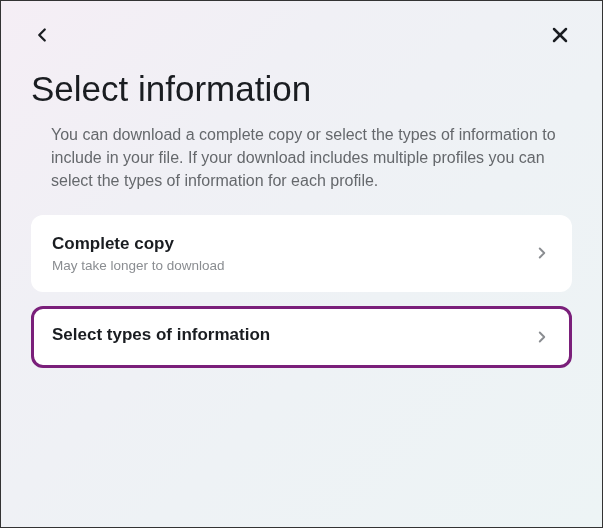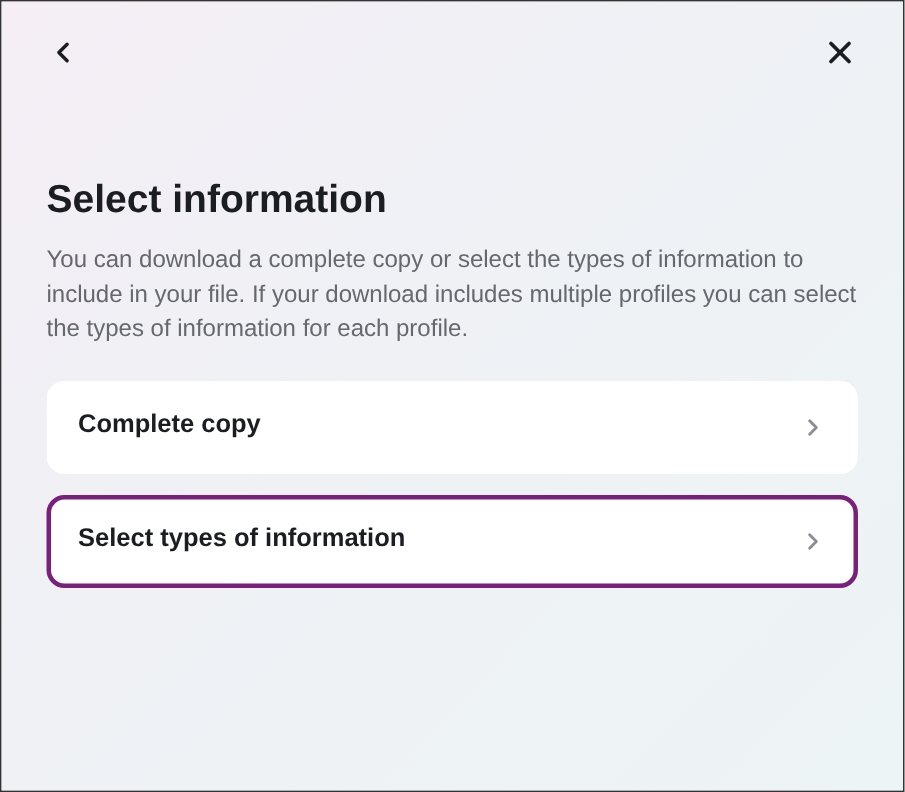--- a/index.html
+++ b/index.html
@@ -37,31 +37,31 @@
     .close-btn {
       cursor: pointer;
       display: flex;
       align-items: center;
       justify-content: center;
     }
     .content {
       padding: 12px 30px 0 30px;
     }
     .title {
-      font-size: 26px;
-      font-weight: 700;
+      font-size: 35px;
+      font-weight: 400;
       color: #1a1d21;
       margin-bottom: 14px;
-      margin-top: 48px;
     }
     .description {
       font-size: 16px;
       color: #65686c;
       line-height: 1.45;
       margin-bottom: 22px;
+      margin-left: 20px;
     }
     .option-card {
       background: #ffffff;
       border-radius: 12px;
       padding: 16px 18px;
       margin-bottom: 14px;
       display: flex;
       align-items: center;
       justify-content: space-between;
       cursor: pointer;
@@ -114,20 +114,21 @@
     </div>
   </div>
 
   <div class="content">
     <h1 class="title">Select information</h1>
     <p class="description">You can download a complete copy or select the types of information to include in your file. If your download includes multiple profiles you can select the types of information for each profile.</p>
 
     <div class="option-card">
       <div class="option-content">
         <div class="option-title">Complete copy</div>
+        <div class="option-note">May take longer to download</div>
       </div>
       <div class="chevron">
         <svg width="18" height="18" viewBox="0 0 24 24" fill="none" stroke="#8a8d91" stroke-width="2.5" stroke-linecap="round" stroke-linejoin="round">
           <polyline points="9 18 15 12 9 6"></polyline>
         </svg>
       </div>
     </div>
 
     <div class="option-card highlighted">
       <div class="option-content">

